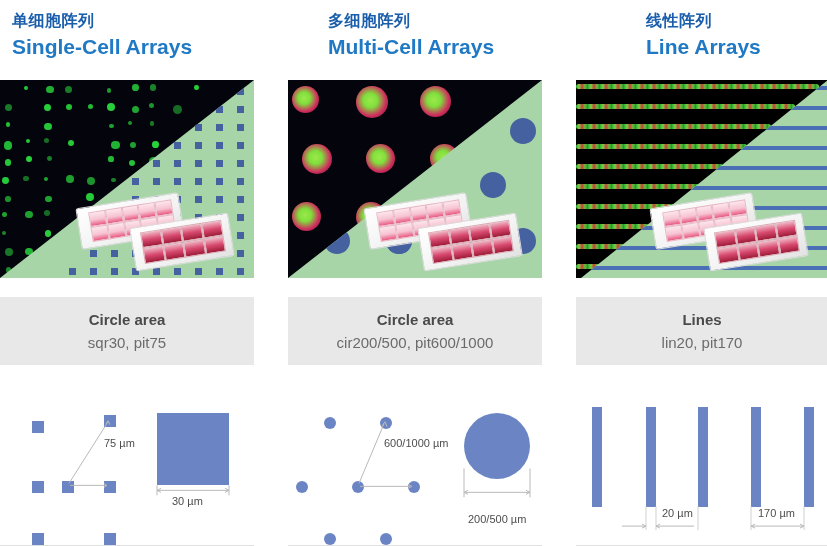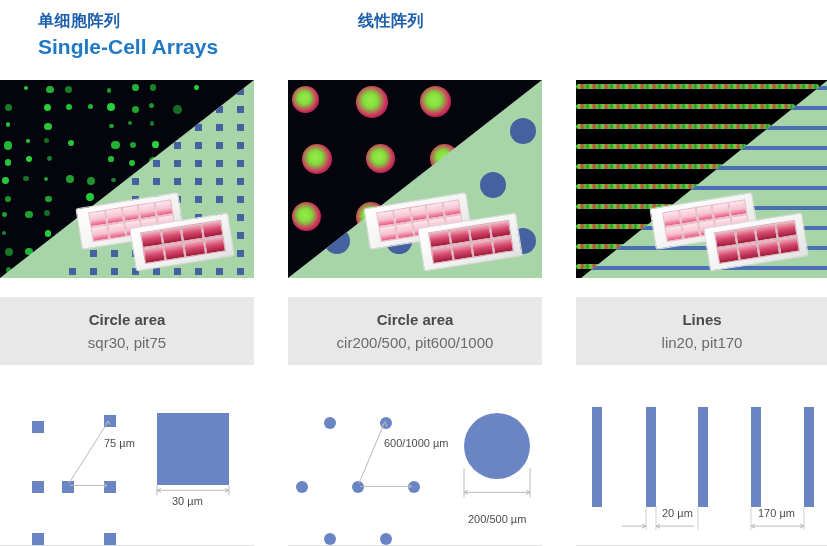--- a/index.html
+++ b/index.html
@@ -17,21 +17,21 @@
   }
   .columns {
     display: flex;
     width: 827px;
     gap: 34px;
   }
   .col { width: 254px; flex: 0 0 254px; }
   .col.last { width: 252px; flex: 0 0 252px; }
 
   
-  .titles { padding-left: 38px; padding-top: 10px; height: 80px; }
+  .titles { padding-left: 12px; padding-top: 10px; height: 80px; }
   .col2 .titles { padding-left: 40px; }
   .col3 .titles { padding-left: 70px; }
   .title-cn {
     color: #1b5eab;
     font-size: 16px;
     font-weight: 700;
     line-height: 22px;
     letter-spacing: .5px;
     white-space: nowrap;
   }
@@ -191,23 +191,30 @@
 
 <div class="page">
 
   <div class="columns">
     <div class="col col1">
       <div class="titles">
         <div class="title-cn">单细胞阵列</div>
         <div class="title-en">Single-Cell Arrays</div>
       </div>
     </div>
+    <div class="col col2">
+      <div class="titles">
+        <div class="title-cn">多细胞阵列</div>
+        <div class="title-en">Multi-Cell Arrays</div>
+      </div>
+    </div>
     <div class="col col3 last">
       <div class="titles">
         <div class="title-cn">线性阵列</div>
+        <div class="title-en">Line Arrays</div>
       </div>
     </div>
   </div>
 
   <div class="columns">
 
     <div class="col">
       <div class="imgbox">
         <div class="micro" id="mic1">
             <div class="dot" style="left: 23.7199px; top: 5.71605px; width: 4.39279px; height: 4.39279px; opacity: 0.939435;"></div>

